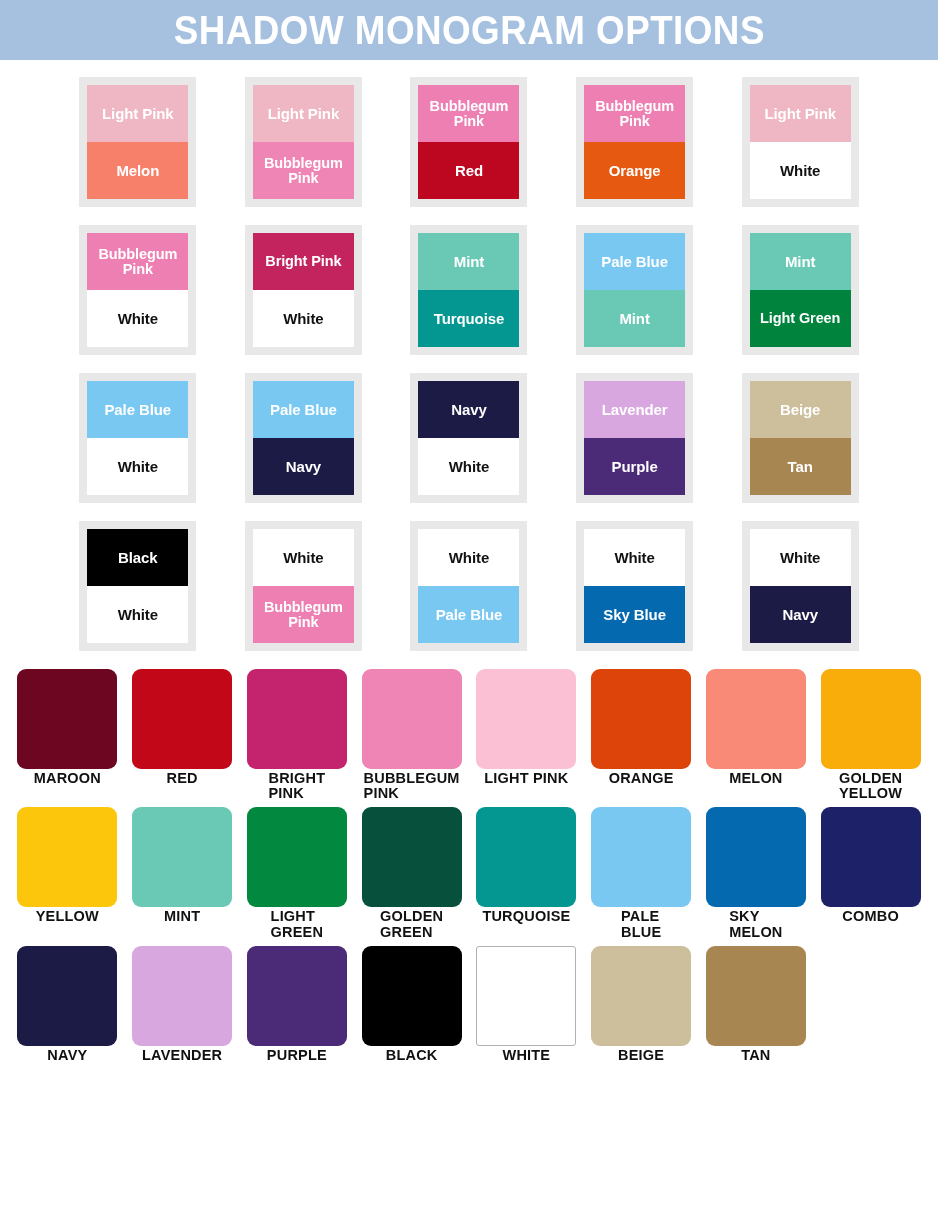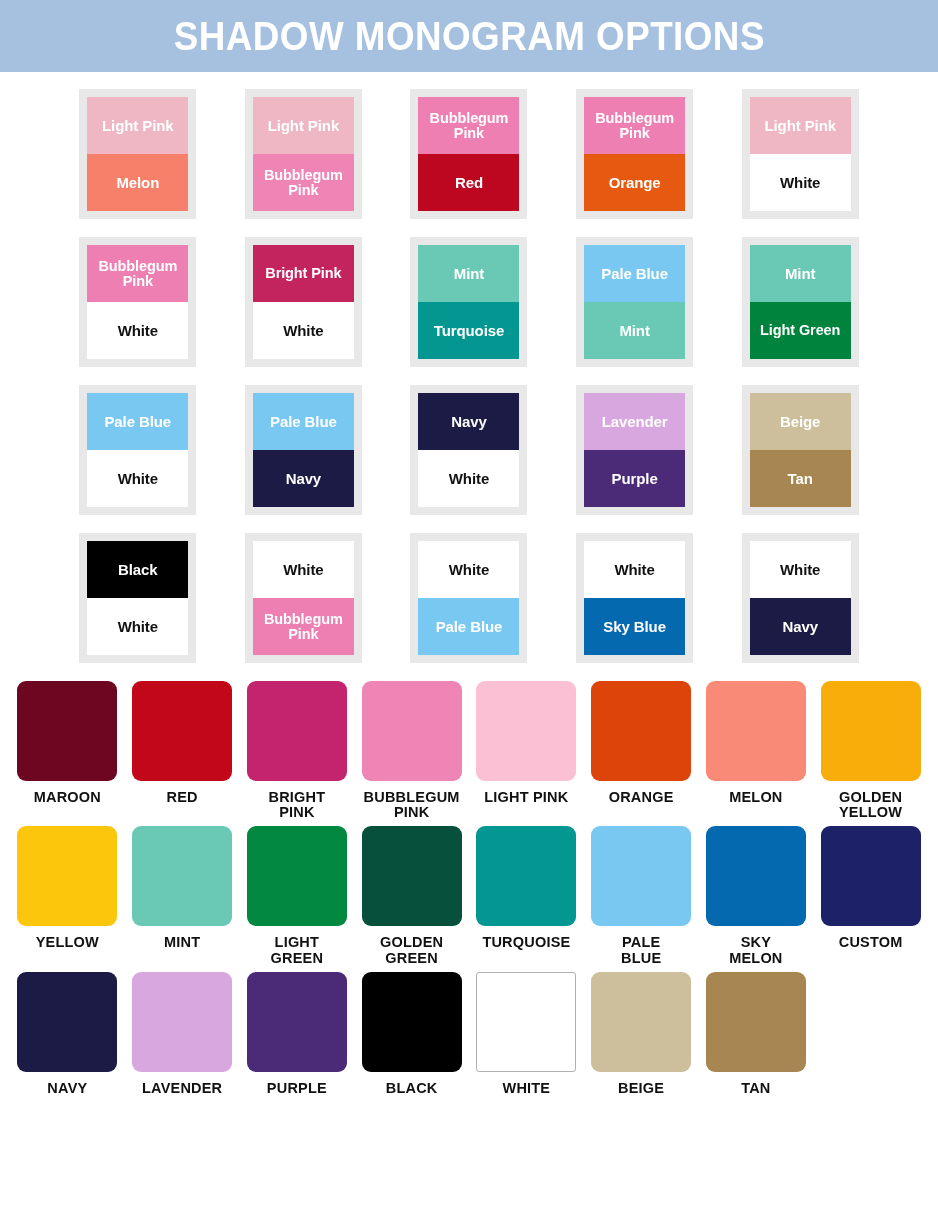--- a/index.html
+++ b/index.html
@@ -22,21 +22,21 @@
   
   .banner {
     width: 938px;
     background: #a6c1e0;
     display: flex;
     flex-direction: column;
     align-items: center;
     justify-content: center;
     text-align: center;
   }
-  .banner-1 { height: 72px; }
+  .banner-1 { height: 60px; }
   .banner-2 { height: 122px; }
 
   .banner-line {
     color: #ffffff;
     font-weight: bold;
     letter-spacing: 0.5px;
     line-height: 1.0;
     font-family: "Liberation Sans", sans-serif;
     transform: scaleX(0.92);
   }
@@ -101,25 +101,25 @@
     width: 100px;
     height: 100px;
     border-radius: 9px;
   }
   .swatch.bordered {
     border: 1px solid #b0b0b0;
     border-radius: 3px;
   }
 
   .swatch-label {
-    margin-top: 9px;
+    margin-top: 2px;
     font-size: 14.5px;
     font-weight: bold;
     color: #111111;
-    text-align: center;
+    text-align: left;
     line-height: 1.05;
     letter-spacing: 0.2px;
     white-space: pre-line;
   }
 </style>
 </head>
 <body>
 
 <div class="page">
 
@@ -277,21 +277,21 @@
           <div class="swatch-label">PALE
 BLUE</div>
         </div>
         <div class="palette-cell">
           <div class="swatch" style="background: rgb(5, 105, 176);"></div>
           <div class="swatch-label">SKY
 MELON</div>
         </div>
         <div class="palette-cell">
           <div class="swatch" style="background: rgb(29, 34, 104);"></div>
-          <div class="swatch-label">CUSTOM</div>
+          <div class="swatch-label">COMBO</div>
         </div>
       </div>
       <div class="palette-row">
         <div class="palette-cell">
           <div class="swatch" style="background: rgb(27, 27, 69);"></div>
           <div class="swatch-label">NAVY</div>
         </div>
         <div class="palette-cell">
           <div class="swatch" style="background: rgb(217, 167, 224);"></div>
           <div class="swatch-label">LAVENDER</div>

